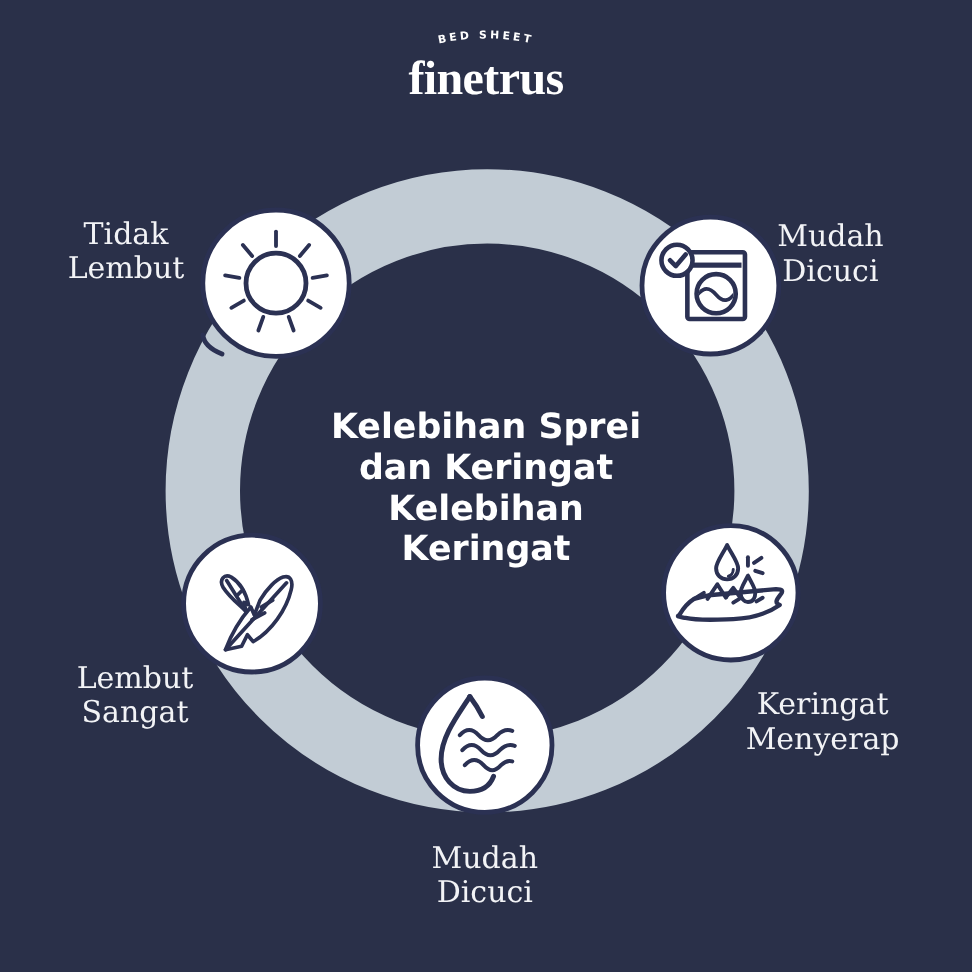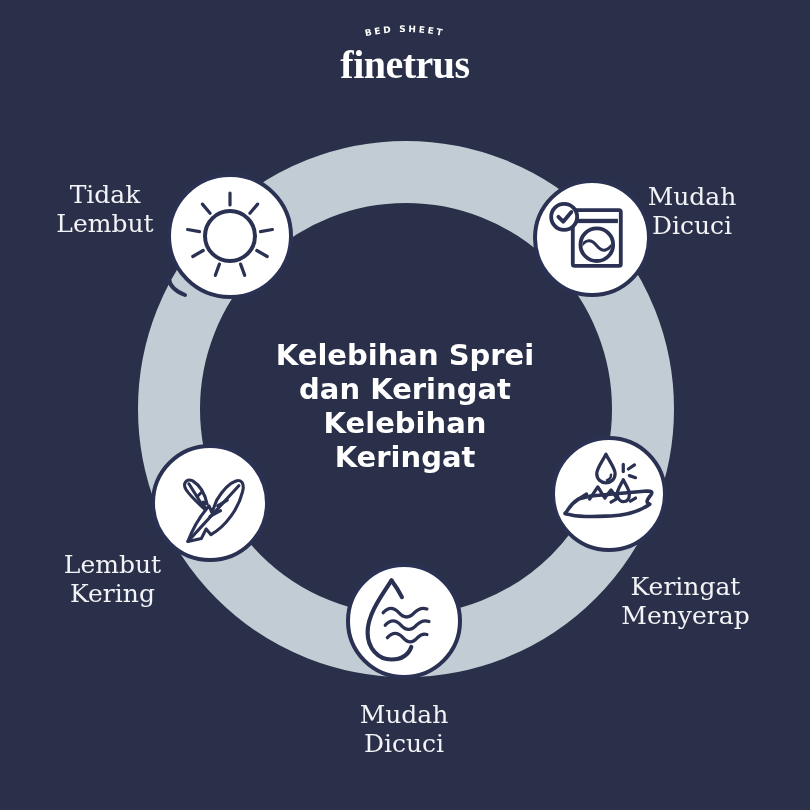--- a/index.html
+++ b/index.html
@@ -105,21 +105,21 @@
     <path class="st" d="M27,90 L80,32"></path>
     <path class="st" d="M50,64 L61,58"></path>
     <path class="st" d="M58,53 L68,47"></path>
     <path class="st" d="M45,57 C39,51 30,44 25,36 C21,29 26,24 32,27 C40,32 45,42 47,51 L43,49 L45,57 Z"></path>
     <path class="st" d="M45,57 L28,30"></path>
     <path class="st" d="M37,43 L42,38"></path>
   </svg>
 </div>
 <div class="abs label" style="left:30px;top:550px;width:165px">
   <span>Lembut</span>
-  <span>Kering</span>
+  <span>Sangat</span>
 </div>
 
 <div class="abs circle" style="left:346px;top:563px;width:116px;height:116px">
   <svg width="104" height="104" viewBox="0 0 100 100">
     <path class="s" d="M38,11 C29,25 15,43 15,61 C15,76 25,87 38,87 C47,87 54,83 57,75"></path>
     <path class="s" d="M38,11 C41,15 45,21 48,27"></path>
     <path class="st" d="M30,42 c5,-5.5 10,-5.5 15,0 c5,5.5 10,5.5 15,0 c4,-4 8,-5 12,-3.5"></path>
     <path class="st" d="M32,54 c5,-5.5 10,-5.5 15,0 c5,5.5 10,5.5 15,0 c4,-4 8,-5 12,-3.5"></path>
     <path class="st" d="M34,66 c5,-5.5 10,-5.5 15,0 c5,5.5 9,5.5 14,0 c3,-3 6,-4 9,-3"></path>
   </svg>

